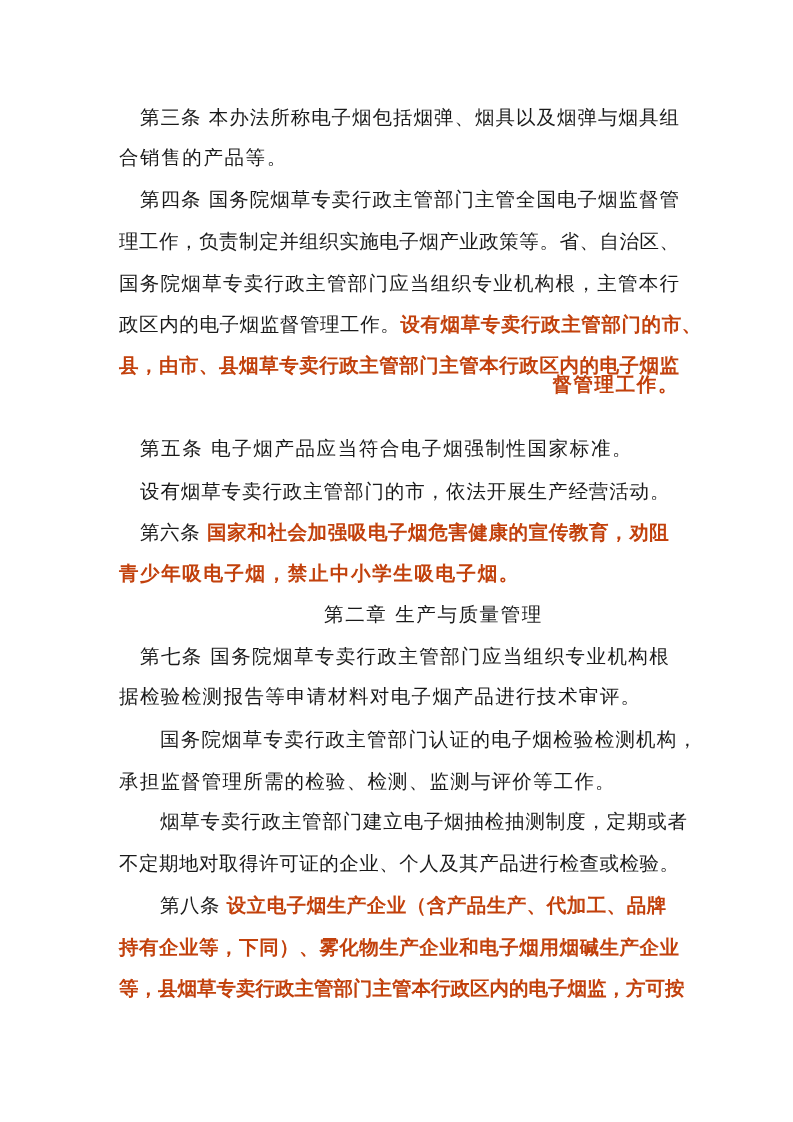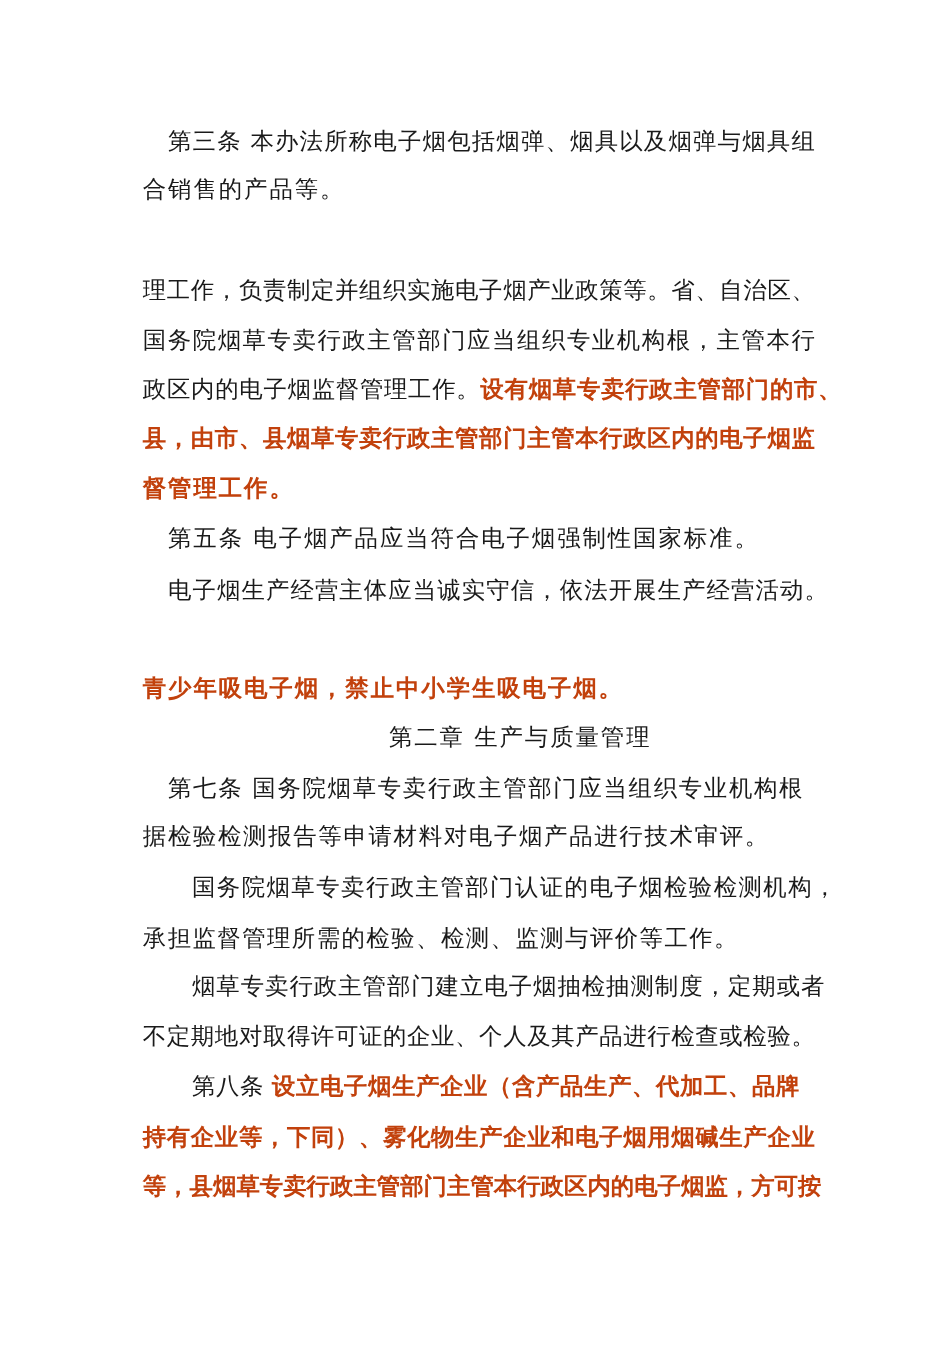--- a/index.html
+++ b/index.html
@@ -23,29 +23,31 @@
   .center { left: 0; width: 793px; text-align: center; margin-left: 37px; }
 </style>
 </head>
 <body>
 
 <div class="page">
 
   <div class="line in1 justify" style="top:106px;"><span>第三条  本办法所称电子烟包括烟弹、烟具以及烟弹与烟具组</span></div>
   <div class="line" style="top:146px;"><span>合销售的产品等。</span></div>
 
+  <div class="line in1 justify" style="top:188px;"><span>第四条  国务院烟草专卖行政主管部门主管全国电子烟监督管</span></div>
   <div class="line justify" style="top:230px;"><span>理工作，负责制定并组织实施电子烟产业政策等。省、自治区、</span></div>
   <div class="line justify" style="top:272px;"><span>国务院烟草专卖行政主管部门应当组织专业机构根，主管本行</span></div>
   <div class="line" style="top:313px; letter-spacing:0.6px;"><span>政区内的电子烟监督管理工作。</span><span class="b">设有烟草专卖行政主管部门的市、</span></div>
   <div class="line b justify" style="top:354px;"><span>县，由市、县烟草专卖行政主管部门主管本行政区内的电子烟监</span></div>
-  <div class="line b" style="top:395px;"><span>督管理工作。</span></div>
+  <div class="line b" style="top:373px;text-align:right;"><span>督管理工作。</span></div>
 
   <div class="line in1" style="top:437px;"><span>第五条  电子烟产品应当符合电子烟强制性国家标准。</span></div>
-  <div class="line in1" style="top:480px; letter-spacing:0.9px;"><span>电子烟生产经营主体应当诚实守信，依法开展生产经营活动。</span></div>
+  <div class="line in1" style="top:480px; letter-spacing:0.9px;"><span>设有烟草专卖行政主管部门的市，依法开展生产经营活动。</span></div>
 
+  <div class="line in1" style="top:521px; letter-spacing:0.6px;"><span>第六条  </span><span class="b">国家和社会加强吸电子烟危害健康的宣传教育，劝阻</span></div>
   <div class="line b" style="top:562px;"><span>青少年吸电子烟，禁止中小学生吸电子烟。</span></div>
 
   <div class="line center" style="top:603px;"><span>第二章  生产与质量管理</span></div>
 
   <div class="line in1" style="top:645px; letter-spacing:1.4px;"><span>第七条   国务院烟草专卖行政主管部门应当组织专业机构根</span></div>
   <div class="line" style="top:685px; letter-spacing:1.4px;"><span>据检验检测报告等申请材料对电子烟产品进行技术审评。</span></div>
   <div class="line in2" style="top:728px; letter-spacing:1.2px;"><span>国务院烟草专卖行政主管部门认证的电子烟检验检测机构，</span></div>
   <div class="line" style="top:770px; letter-spacing:1.2px;"><span>承担监督管理所需的检验、检测、监测与评价等工作。</span></div>
   <div class="line in2" style="top:810px; letter-spacing:0.8px;"><span>烟草专卖行政主管部门建立电子烟抽检抽测制度，定期或者</span></div>
   <div class="line justify" style="top:852px;"><span>不定期地对取得许可证的企业、个人及其产品进行检查或检验。</span></div>

